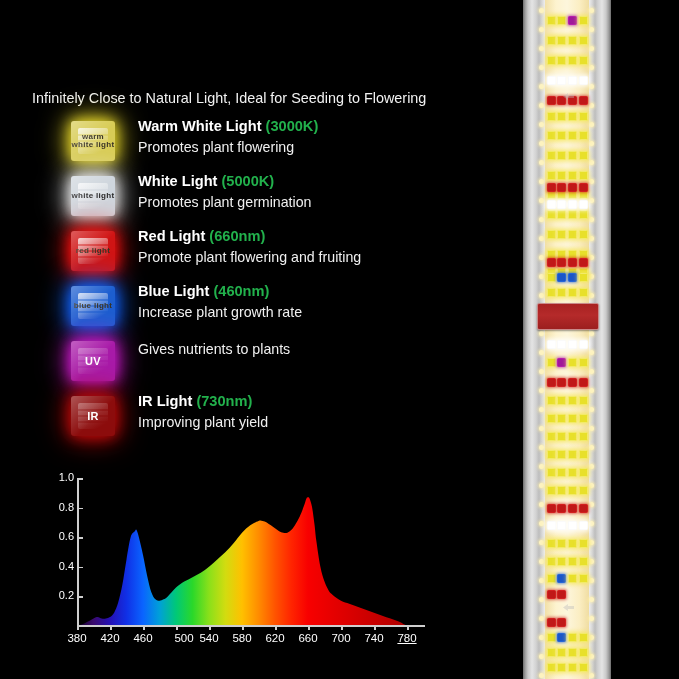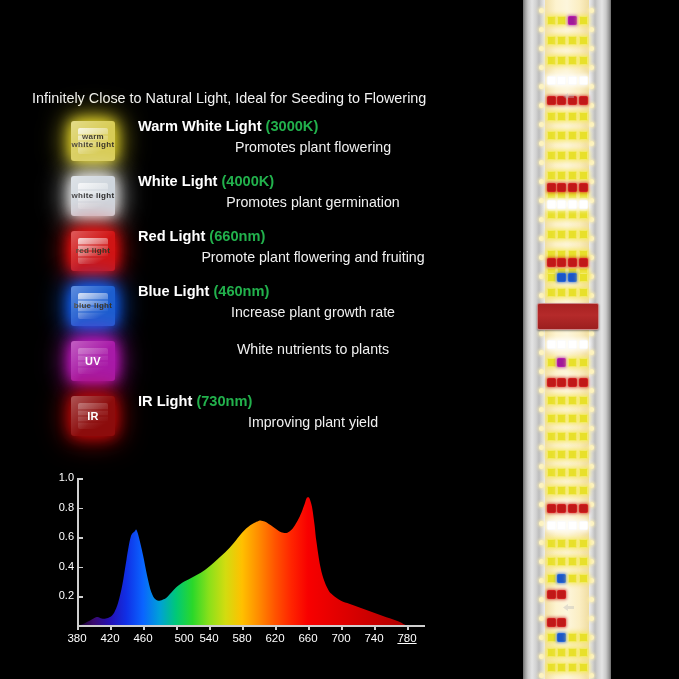--- a/index.html
+++ b/index.html
@@ -53,21 +53,21 @@
   }
 
   .feature .txt{position:absolute;left:76px;top:1px;width:350px;}
   .f-title{
     color:#fff;font-size:14.6px;font-weight:bold;white-space:nowrap;
     line-height:1.25;
   }
   .f-title .wl{font-weight:bold;}
   .f-desc{
     color:#f0f0f0;font-size:14.2px;font-weight:normal;white-space:nowrap;
-    line-height:1.3;margin-top:3px;text-align:center;
+    line-height:1.3;margin-top:3px;
   }
 
   
   .chart{position:absolute;left:55px;top:470px;width:370px;height:175px;}
   .axis-y{
     position:absolute;left:22px;top:8px;width:1.5px;height:148px;
     background:#cfcfcf;
   }
   .axis-x{
     position:absolute;left:22px;top:155px;width:348px;height:1.5px;
@@ -172,21 +172,21 @@
           <div class="chip-wrap" style="filter: drop-shadow(rgb(240, 240, 240) 0px 0px 7px) drop-shadow(rgb(240, 240, 240) 0px 0px 13px);">
             <div class="chip" style="background: rgb(207, 214, 221);">
               <div class="body" style="background: linear-gradient(150deg, rgb(254, 254, 254), rgb(207, 214, 221) 85%); opacity: 0.78;"></div>
               <div class="strip" style="top: 13px; background: rgb(207, 214, 221);"></div>
               <div class="strip" style="top: 19px; background: rgb(207, 214, 221);"></div>
               <div class="strip" style="top: 25px; background: rgb(207, 214, 221);"></div>
               <div class="glyph" style="color: rgb(42, 42, 42);">white light</div>
             </div>
           </div>
           <div class="txt">
-            <div class="f-title"><span>White Light </span><span class="wl" style="color: rgb(34, 177, 76);">(4000K)</span></div>
+            <div class="f-title"><span>White Light </span><span class="wl" style="color: rgb(34, 177, 76);">(5000K)</span></div>
             <div class="f-desc">Promotes plant germination</div>
           </div>
         </div>
         <div class="feature">
           <div class="chip-wrap" style="filter: drop-shadow(rgb(255, 16, 16) 0px 0px 7px) drop-shadow(rgb(255, 16, 16) 0px 0px 13px);">
             <div class="chip" style="background: rgb(208, 20, 20);">
               <div class="body" style="background: linear-gradient(150deg, rgb(254, 254, 254), rgb(208, 20, 20) 85%); opacity: 0.78;"></div>
               <div class="strip" style="top: 13px; background: rgb(208, 20, 20);"></div>
               <div class="strip" style="top: 19px; background: rgb(208, 20, 20);"></div>
               <div class="strip" style="top: 25px; background: rgb(208, 20, 20);"></div>
@@ -217,21 +217,21 @@
           <div class="chip-wrap" style="filter: drop-shadow(rgb(208, 26, 208) 0px 0px 7px) drop-shadow(rgb(208, 26, 208) 0px 0px 13px);">
             <div class="chip" style="background: rgb(168, 26, 168);">
               <div class="body" style="background: linear-gradient(150deg, rgb(254, 254, 254), rgb(168, 26, 168) 85%); opacity: 0.3;"></div>
               <div class="strip" style="top: 13px; background: rgb(168, 26, 168);"></div>
               <div class="strip" style="top: 19px; background: rgb(168, 26, 168);"></div>
               <div class="strip" style="top: 25px; background: rgb(168, 26, 168);"></div>
               <div class="glyph" style="color: rgb(255, 255, 255); font-size: 11px;">UV</div>
             </div>
           </div>
           <div class="txt">
-            <div class="f-desc">White nutrients to plants</div>
+            <div class="f-desc">Gives nutrients to plants</div>
           </div>
         </div>
         <div class="feature">
           <div class="chip-wrap" style="filter: drop-shadow(rgb(192, 8, 8) 0px 0px 7px) drop-shadow(rgb(192, 8, 8) 0px 0px 13px);">
             <div class="chip" style="background: rgb(140, 12, 12);">
               <div class="body" style="background: linear-gradient(150deg, rgb(254, 254, 254), rgb(140, 12, 12) 85%); opacity: 0.3;"></div>
               <div class="strip" style="top: 13px; background: rgb(140, 12, 12);"></div>
               <div class="strip" style="top: 19px; background: rgb(140, 12, 12);"></div>
               <div class="strip" style="top: 25px; background: rgb(140, 12, 12);"></div>
               <div class="glyph" style="color: rgb(255, 255, 255); font-size: 11px;">IR</div>

